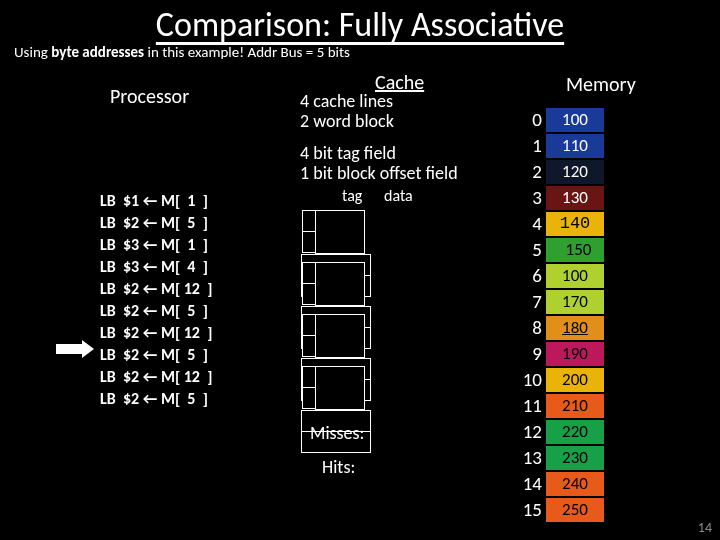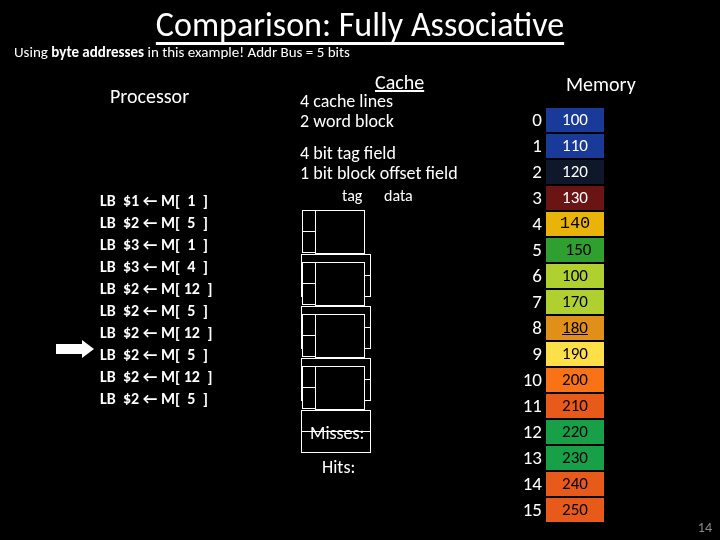--- a/index.html
+++ b/index.html
@@ -128,25 +128,25 @@
       <div class="mem-row">
         <div class="mem-addr">7</div>
         <div class="mem-cell" style="background: rgb(176, 208, 48); color: rgb(0, 0, 0);">170</div>
       </div>
       <div class="mem-row">
         <div class="mem-addr">8</div>
         <div class="mem-cell" style="background: rgb(224, 144, 24); color: rgb(0, 0, 0); text-decoration: underline;">180</div>
       </div>
       <div class="mem-row">
         <div class="mem-addr">9</div>
-        <div class="mem-cell" style="background: #fde047; color: rgb(0, 0, 0);">190</div>
+        <div class="mem-cell" style="background: #be185d; color: rgb(0, 0, 0);">190</div>
       </div>
       <div class="mem-row">
         <div class="mem-addr">10</div>
-        <div class="mem-cell" style="background: #f97316; color: rgb(0, 0, 0);">200</div>
+        <div class="mem-cell" style="background: #eab308; color: rgb(0, 0, 0);">200</div>
       </div>
       <div class="mem-row">
         <div class="mem-addr">11</div>
         <div class="mem-cell" style="background: rgb(232, 90, 26); color: #000000;">210</div>
       </div>
       <div class="mem-row">
         <div class="mem-addr">12</div>
         <div class="mem-cell" style="background: rgb(24, 160, 72); color: rgb(0, 0, 0);">220</div>
       </div>
       <div class="mem-row">

